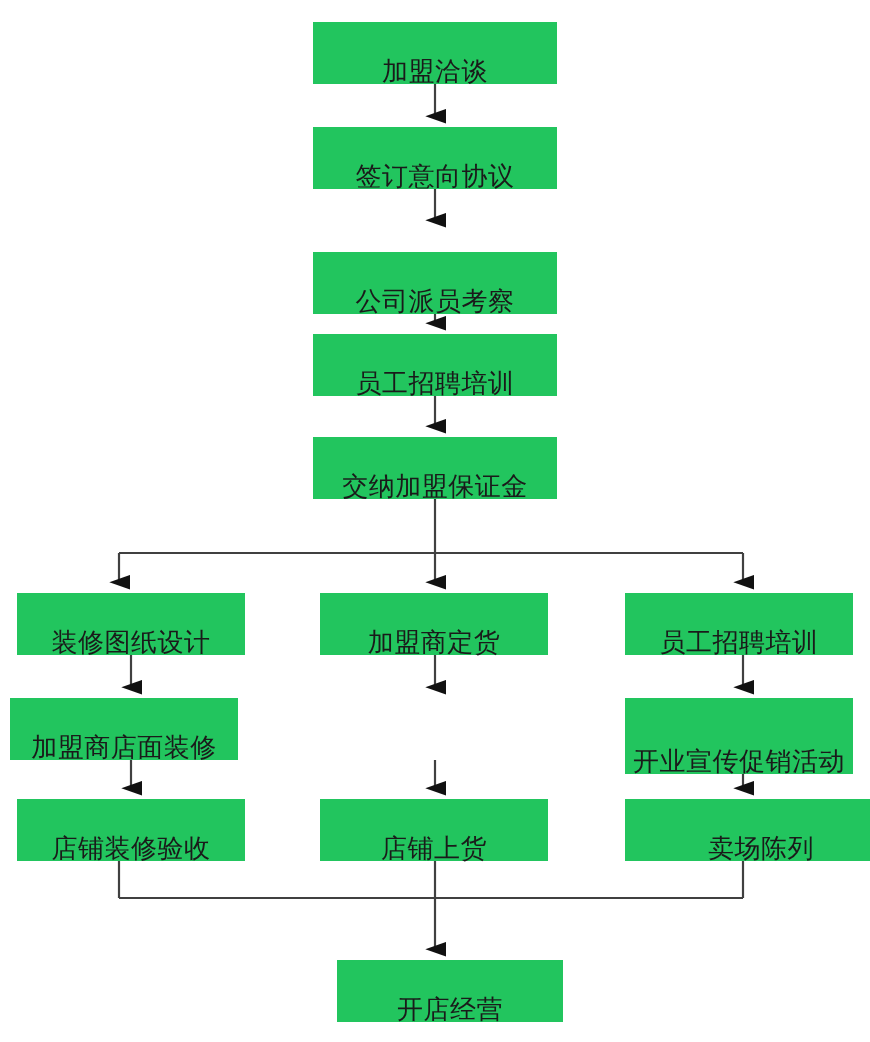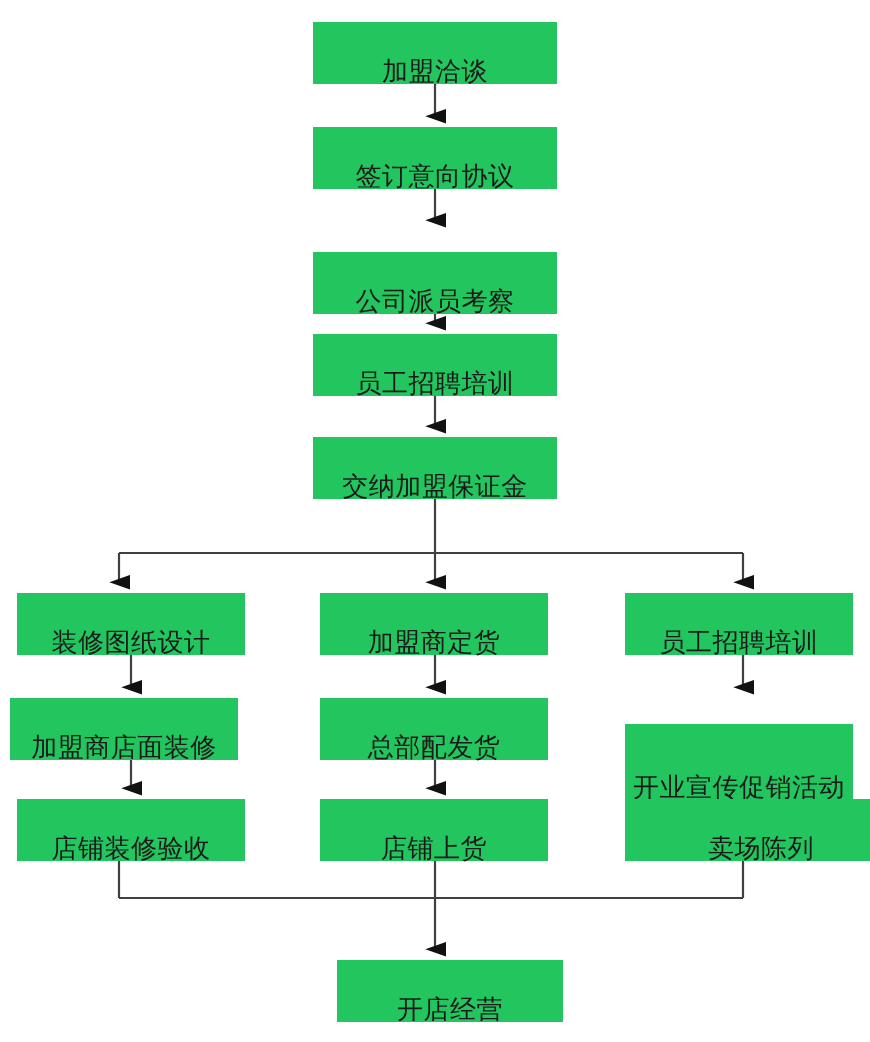--- a/index.html
+++ b/index.html
@@ -119,33 +119,30 @@
   </div>
 
   <div class="node" style="left:17px; top:799px; width:228px; height:62px;">
     <span class="node-label">店铺装修验收</span>
   </div>
 
   <div class="node" style="left:320px; top:593px; width:228px; height:62px;">
     <span class="node-label">加盟商定货</span>
   </div>
 
-  <div class="node" style="left:320px; top:698px; width:228px; height:62px;">
-    <span class="node-label">总部配发货</span>
-  </div>
 
   <div class="node" style="left:625px; top:593px; width:228px; height:62px;">
     <span class="node-label">员工招聘培训</span>
   </div>
 
   <div class="node" style="left:320px; top:799px; width:228px; height:62px;">
     <span class="node-label">店铺上货</span>
   </div>
 
-  <div class="node" style="left:625px; top:698px; width:228px; height:76px;margin-top:26px;">
+  <div class="node" style="left:625px; top:698px; width:228px; height:76px;">
     <span class="node-label">开业宣传促销活动</span>
   </div>
 
   <div class="node" style="left:625px; top:799px; width:272px; height:62px;">
     <span class="node-label">卖场陈列</span>
   </div>
 
   <div class="node" style="left:337px; top:960px; width:226px; height:62px;">
     <span class="node-label">开店经营</span>
   </div>

